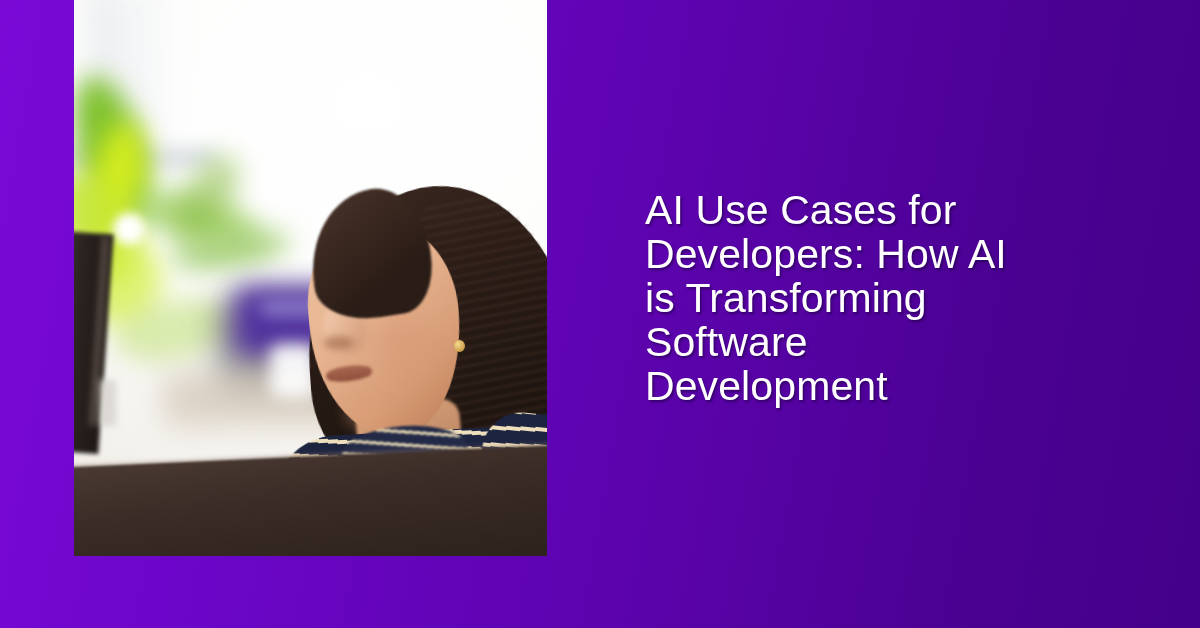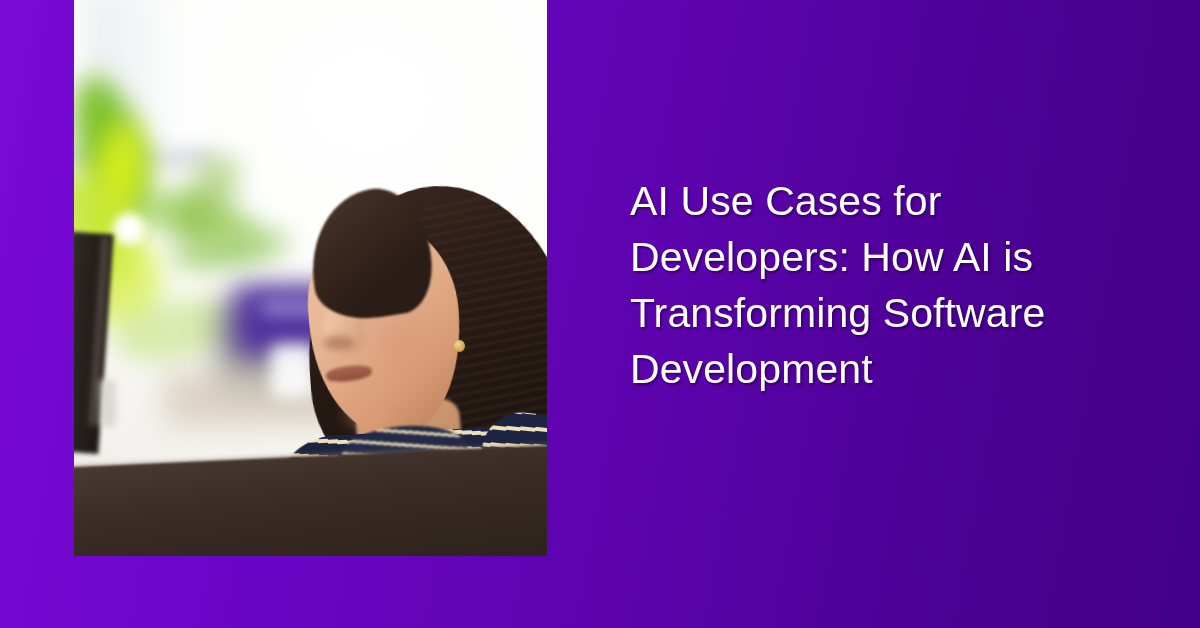--- a/index.html
+++ b/index.html
@@ -359,24 +359,24 @@
   }
 
   
   .text-block {
     position: absolute;
     left: 628px;
     top: 171px;
     width: 420px;
   }
   .headline {
-    margin: 2px;
+    margin: 17px;
     color: #ffffff;
     font-size: 41px;
-    line-height: 56px;
+    line-height: 44px;
     font-weight: 400;
     letter-spacing: .1px;
     text-shadow: 1.5px 1.5px 2.5px rgba(20,0,48,.55);
   }
 </style>
 </head>
 <body>
 
 <div class="card">
 

